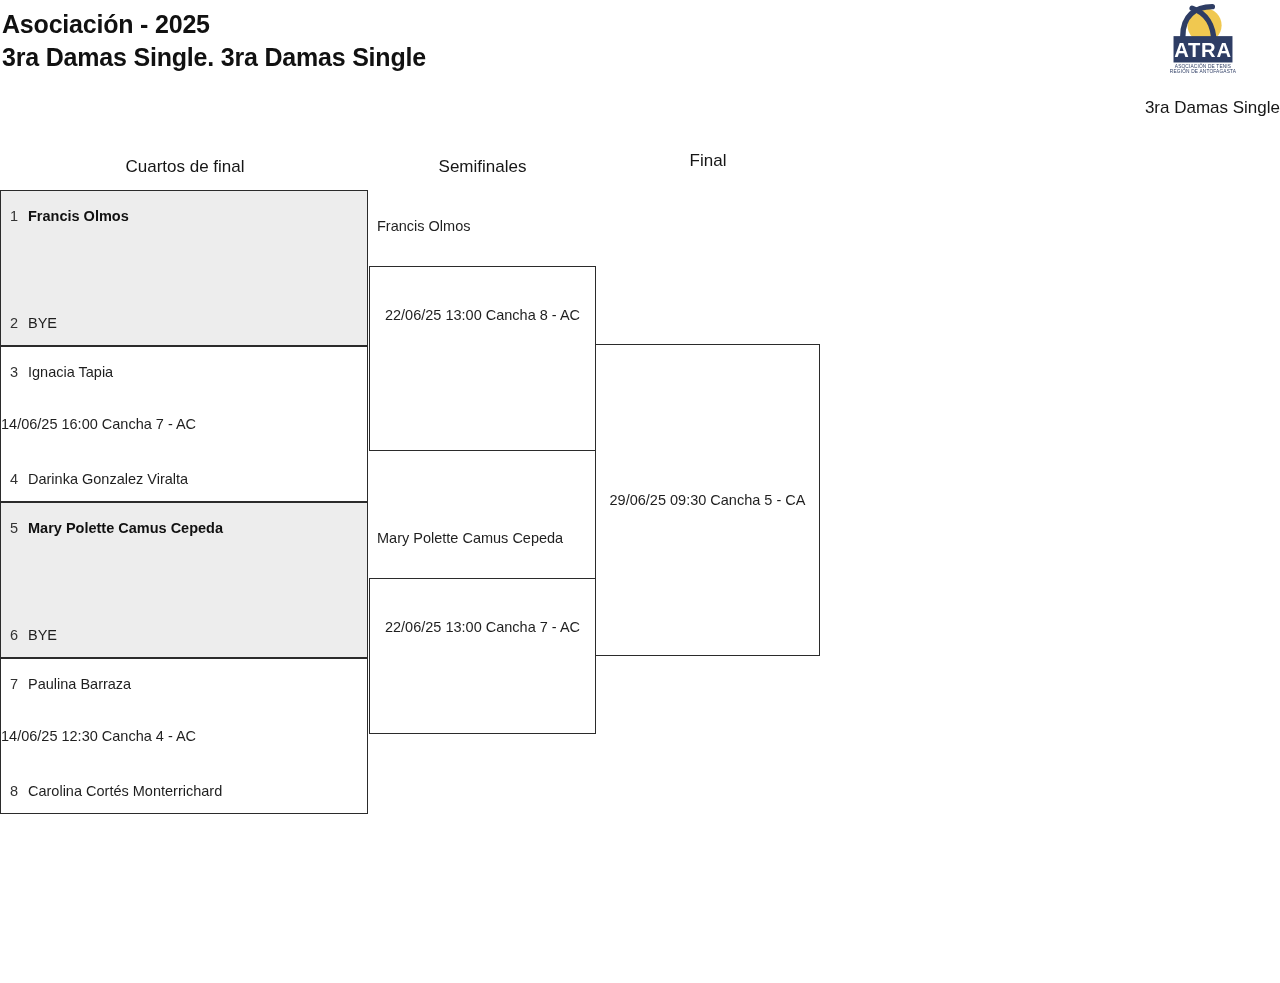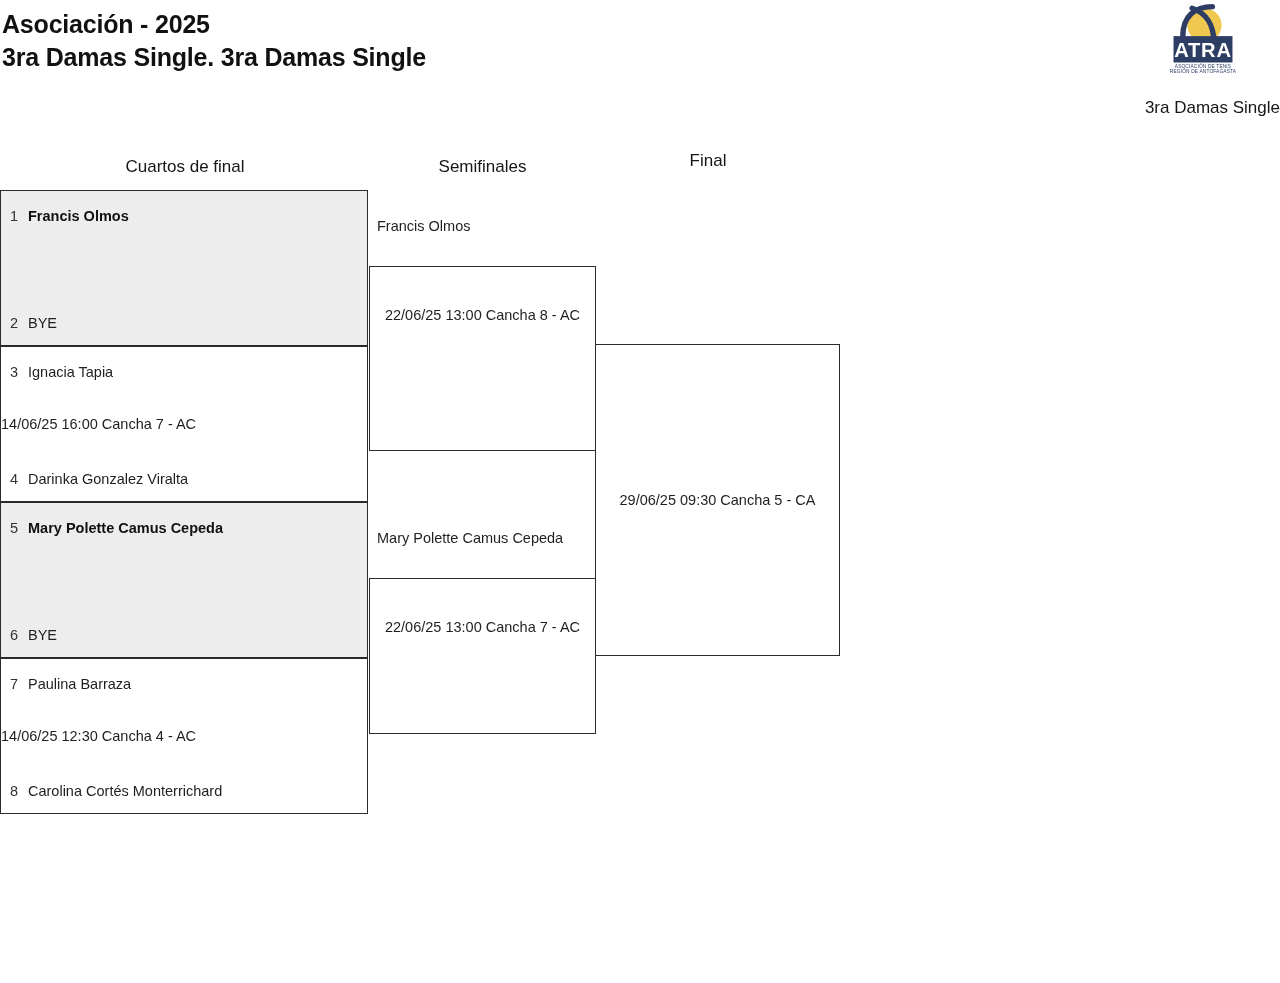--- a/index.html
+++ b/index.html
@@ -144,21 +144,21 @@
     font-size: 14.5px;
     color: #1f1f1f;
     white-space: nowrap;
   }
 
   
   #final-box {
     position: absolute;
     left: 595px;
     top: 344px;
-    width: 245px;
+    width: 225px;
     height: 312px;
     border: 1px solid #2b2b2b;
     box-sizing: border-box;
     background: #ffffff;
   }
   #final-match-info {
     position: absolute;
     left: 0;
     right: 0;
     top: 50%;

